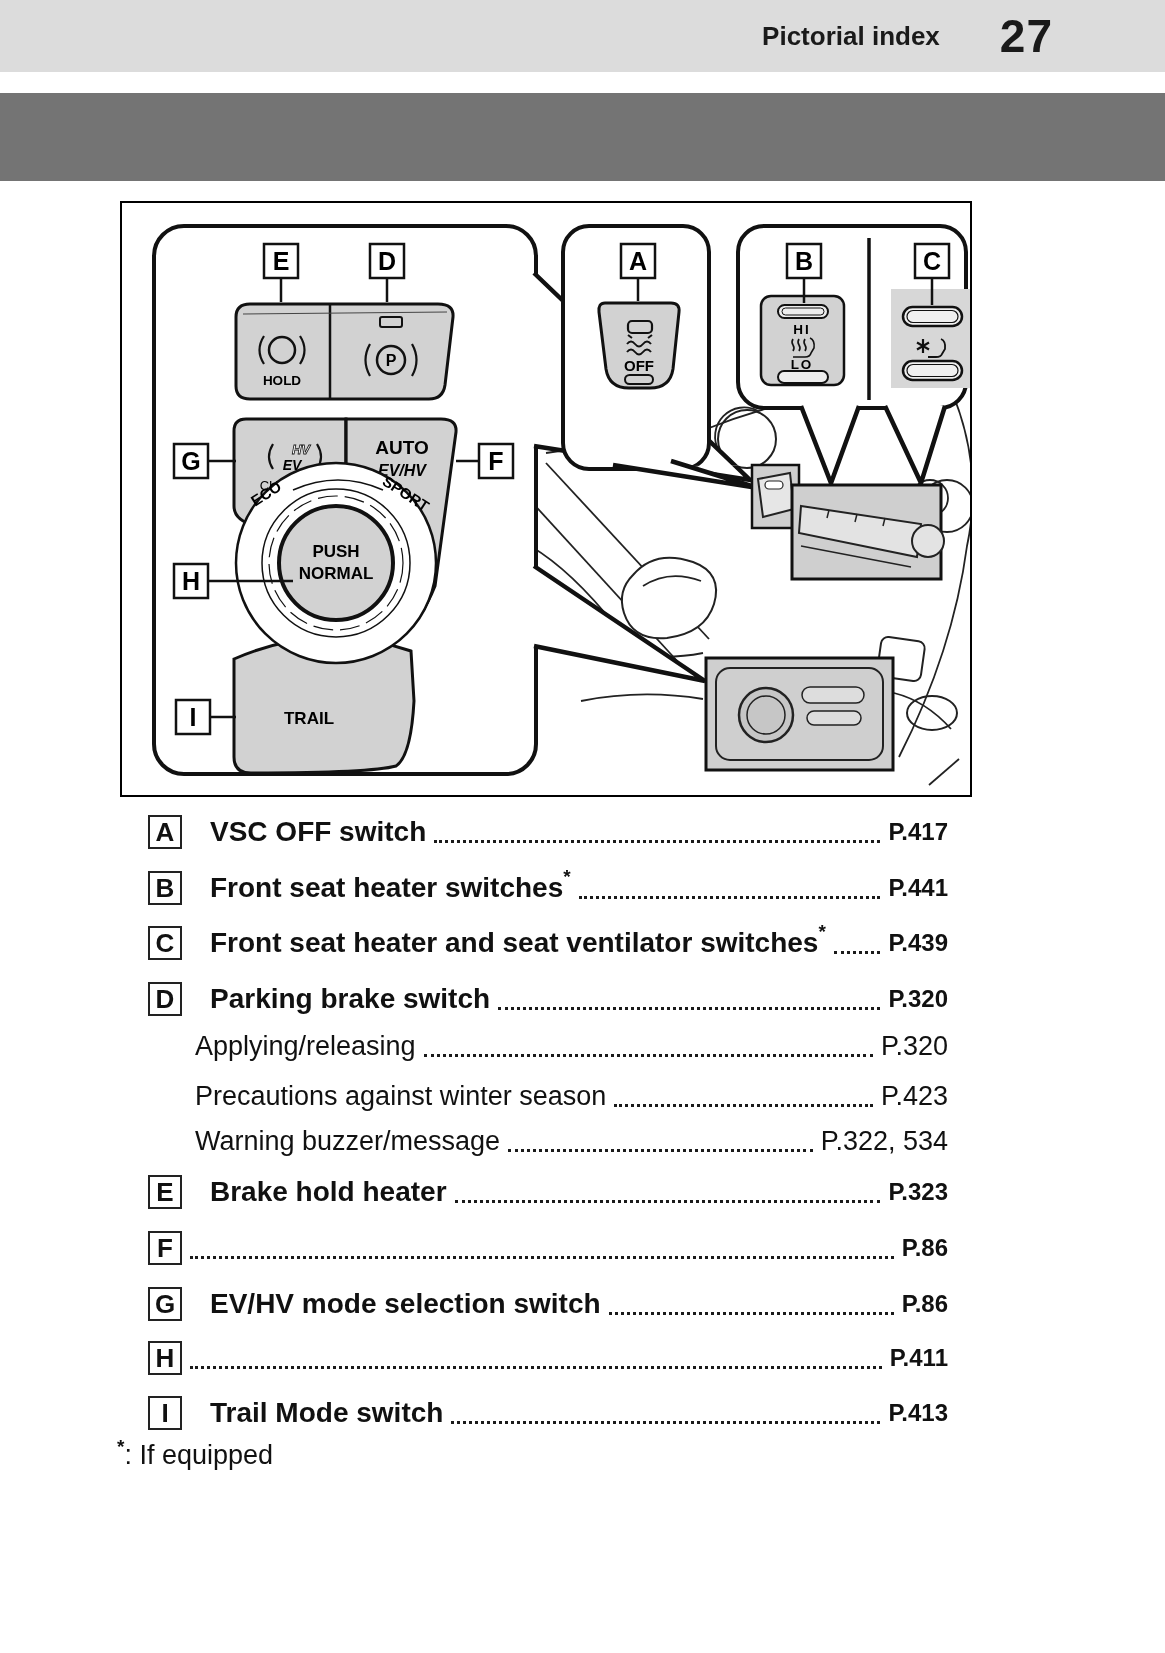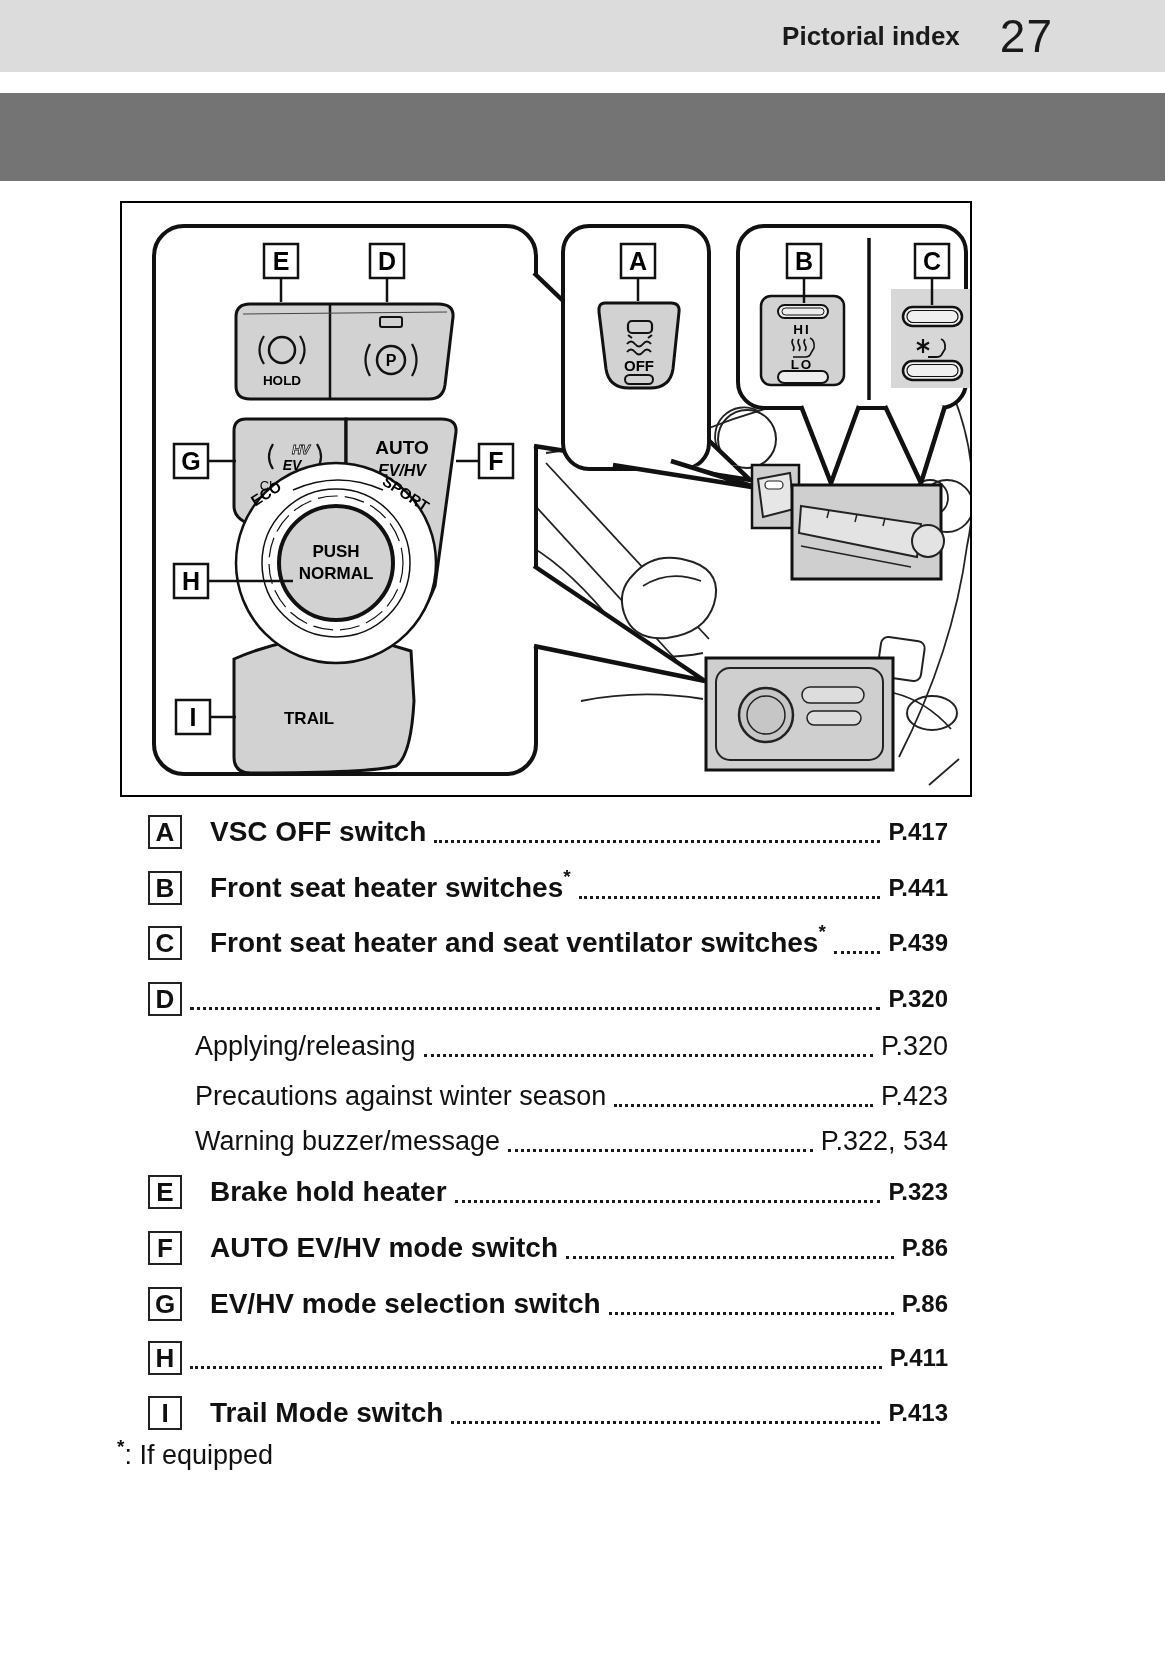--- a/index.html
+++ b/index.html
@@ -6,22 +6,22 @@
   body{
     width:1165px;height:1653px;position:relative;background:#ffffff;
     font-family:"Liberation Sans","DejaVu Sans",sans-serif;color:#111;
     overflow:hidden;
   }
   
   .header{
     position:absolute;left:0;top:0;width:1165px;height:72px;background:#dcdcdc;
     display:flex;align-items:center;justify-content:flex-end;
   }
-  .header-title{font-weight:bold;font-size:26px;color:#1a1a1a;margin-right:40px;}
-  .header-page{font-weight:normal;font-size:46px;color:#1a1a1a;margin-right:112px;letter-spacing:1px;text-align:center;}
+  .header-title{font-weight:bold;font-size:26px;color:#1a1a1a;margin-right:60px;}
+  .header-page{font-weight:bold;font-size:46px;color:#1a1a1a;margin-right:112px;letter-spacing:1px;text-align:center;}
   .dark-band{position:absolute;left:0;top:93px;width:1165px;height:88px;background:#747474;}
   
   .figure-box{
     position:absolute;left:120px;top:201px;width:852px;height:596px;
     border:2px solid #000;background:#fff;box-sizing:border-box;
   }
   .figure-box svg{display:block;}
   
   .index-row{
     position:absolute;left:148px;width:800px;height:40px;
@@ -289,20 +289,21 @@
 
 <div class="index-row" style="top:923px">
   <span class="tag">C</span>
   <span class="row-label"><span>Front seat heater and seat ventilator switches</span><sup>*</sup></span>
   <span class="dots"></span>
   <span class="row-page">P.439</span>
 </div>
 
 <div class="index-row" style="top:979px">
   <span class="tag">D</span>
+  <span class="row-label"><span>Parking brake switch</span></span>
   <span class="dots"></span>
   <span class="row-page">P.320</span>
 </div>
 
 <div class="index-row sub" style="top:1026px">
   <span class="row-label">Applying/releasing</span>
   <span class="dots"></span>
   <span class="row-page">P.320</span>
 </div>
 
@@ -320,21 +321,20 @@
 
 <div class="index-row" style="top:1172px">
   <span class="tag">E</span>
   <span class="row-label"><span>Brake hold heater</span></span>
   <span class="dots"></span>
   <span class="row-page">P.323</span>
 </div>
 
 <div class="index-row" style="top:1228px">
   <span class="tag">F</span>
-  <span class="row-label"><span>AUTO EV/HV mode switch</span></span>
   <span class="dots"></span>
   <span class="row-page">P.86</span>
 </div>
 
 <div class="index-row" style="top:1284px">
   <span class="tag">G</span>
   <span class="row-label"><span>EV/HV mode selection switch</span></span>
   <span class="dots"></span>
   <span class="row-page">P.86</span>
 </div>

